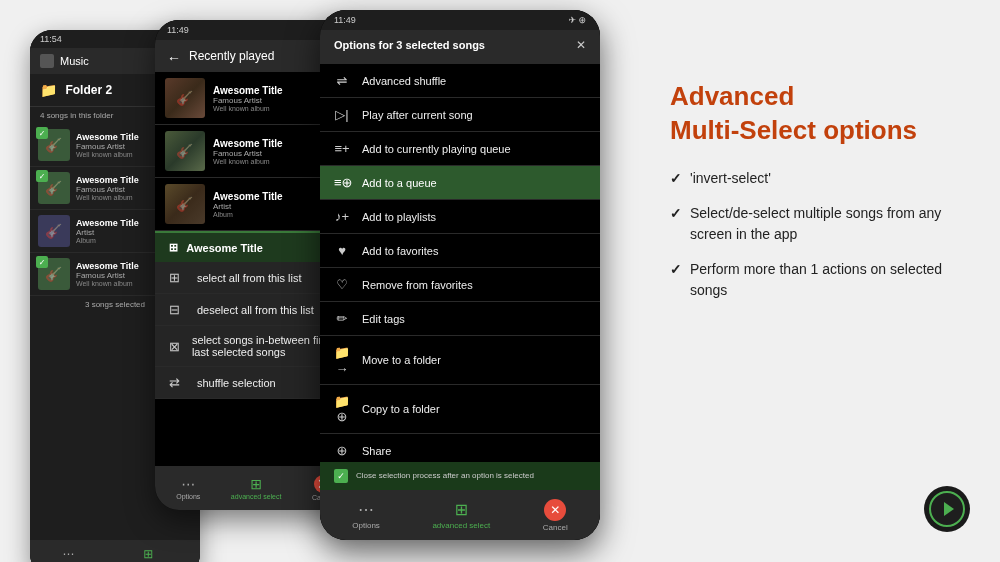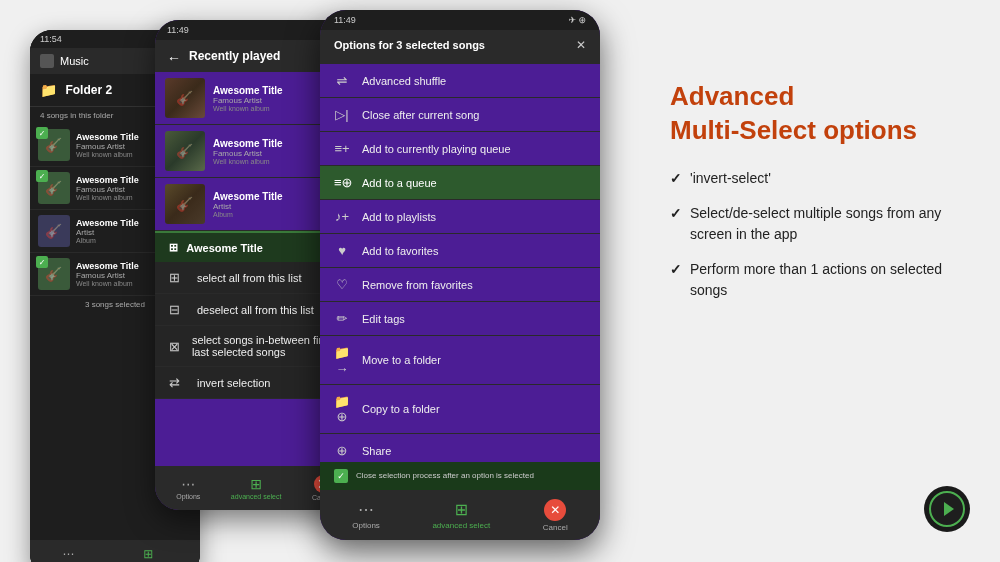--- a/index.html
+++ b/index.html
@@ -78,21 +78,21 @@
       background: #1a1a1a;
       border-radius: 26px;
       overflow: hidden;
       box-shadow: 0 12px 32px rgba(0,0,0,0.6);
     }
 
     
     .screen {
       width: 100%;
       height: 100%;
-      background: #4c1d95;
+      background: #000000;
       color: #fff;
       font-size: 11px;
     }
 
     
     .back-screen {
       background: #1e1e1e;
       padding: 0;
     }
     .back-status-bar {
@@ -240,21 +240,21 @@
       display: flex;
       align-items: center;
       gap: 8px;
     }
     .back-arrow {
       font-size: 14px;
       color: #fff;
     }
     .mid-title {
       font-size: 12px;
-      font-weight: bold;
+      font-weight: normal;
       color: #fff;
     }
     .song-item-mid {
       display: flex;
       align-items: center;
       padding: 6px 10px;
       border-bottom: 1px solid #2a2a2a;
       gap: 8px;
     }
     .thumb-mid {
@@ -547,21 +547,21 @@
       <div class="multiselect-item">
         <span class="multiselect-icon">⊟</span>
         <span class="multiselect-text">deselect all from this list</span>
       </div>
       <div class="multiselect-item">
         <span class="multiselect-icon">⊠</span>
         <span class="multiselect-text">select songs in-between first last selected songs</span>
       </div>
       <div class="multiselect-item">
         <span class="multiselect-icon">⇄</span>
-        <span class="multiselect-text">invert selection</span>
+        <span class="multiselect-text">shuffle selection</span>
       </div>
     </div>
 
     <div style="position:absolute;bottom:0;left:0;right:0;background:#2a2a2a;display:flex;align-items:center;justify-content:space-around;padding:6px;height:44px;">
       <div style="display:flex;flex-direction:column;align-items:center;font-size:7px;color:#aaa;gap:1px;">
         <span style="font-size:14px;">⋯</span>
         <span>Options</span>
       </div>
       <div style="display:flex;flex-direction:column;align-items:center;font-size:7px;color:#4CAF50;gap:1px;">
         <span style="font-size:14px;">⊞</span>
@@ -588,21 +588,21 @@
       </div>
     </div>
 
     <div class="menu-list">
       <div class="menu-item">
         <span class="menu-item-icon">⇌</span>
         <span class="menu-item-text">Advanced shuffle</span>
       </div>
       <div class="menu-item">
         <span class="menu-item-icon">▷|</span>
-        <span class="menu-item-text">Close after current song</span>
+        <span class="menu-item-text">Play after current song</span>
       </div>
       <div class="menu-item">
         <span class="menu-item-icon">≡+</span>
         <span class="menu-item-text">Add to currently playing queue</span>
       </div>
       <div class="menu-item active">
         <span class="menu-item-icon" style="color:#fff;">≡⊕</span>
         <span class="menu-item-text" style="color:#fff;">Add to a queue</span>
       </div>
       <div class="menu-item">

